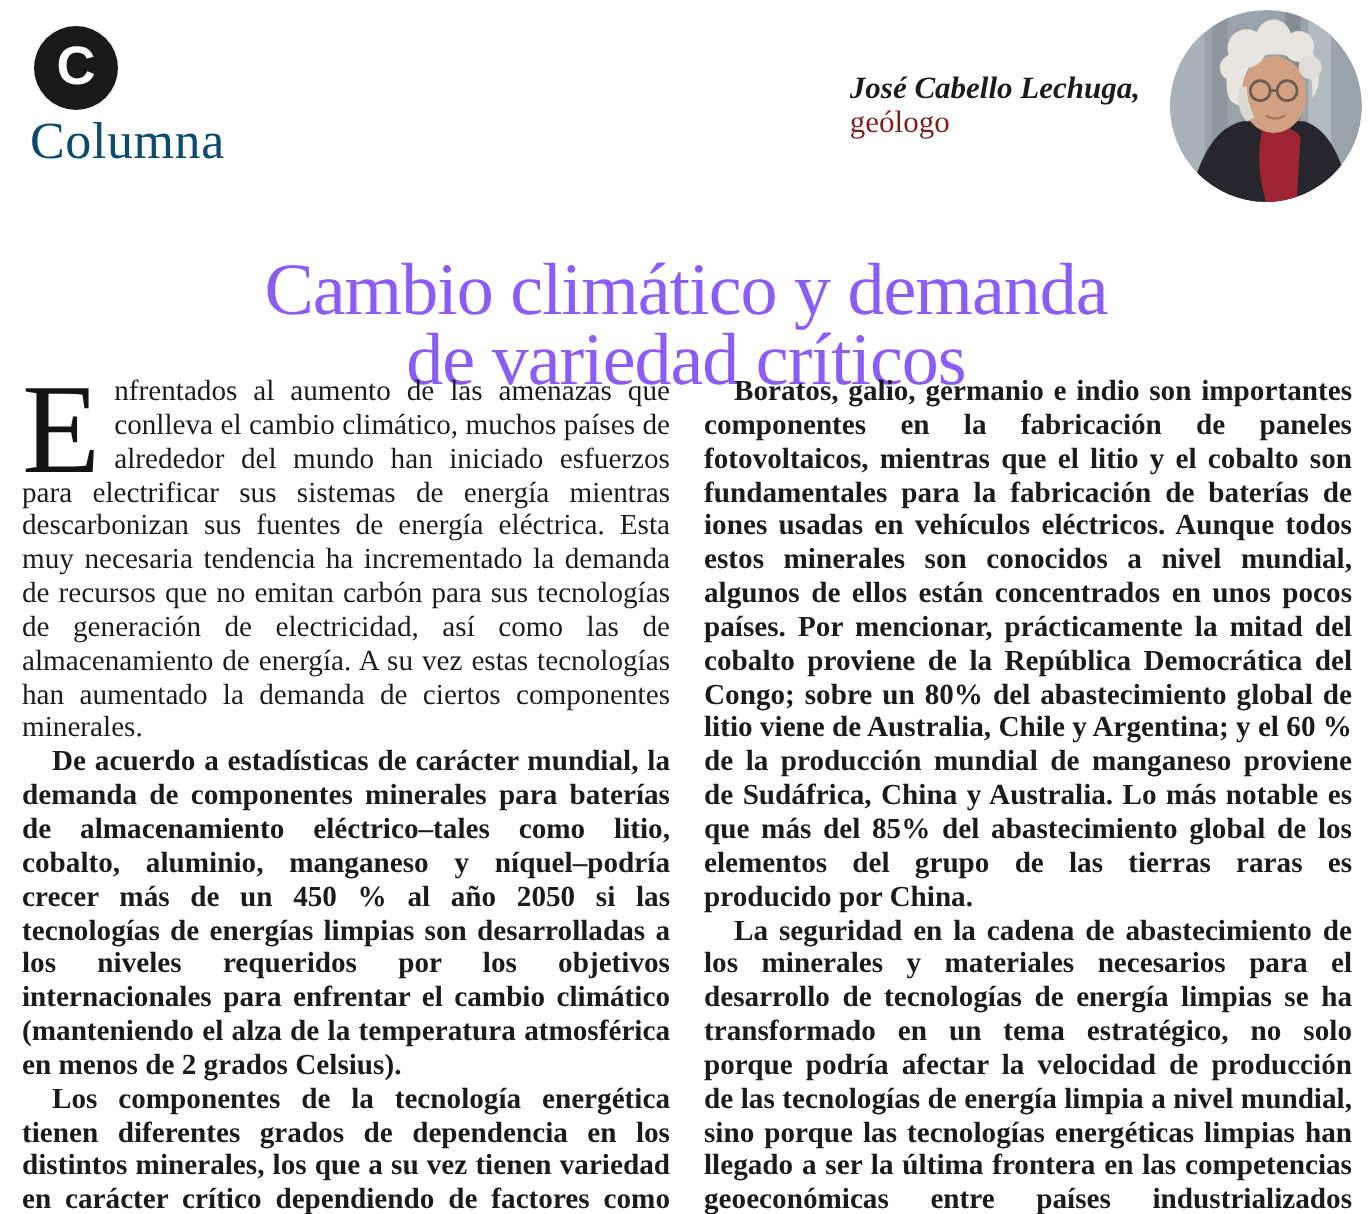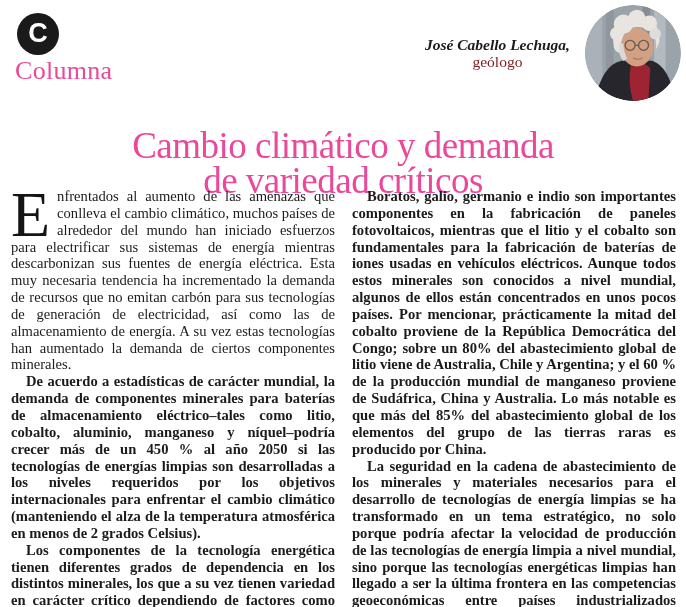--- a/index.html
+++ b/index.html
@@ -15,38 +15,38 @@
   .badge {
     position:absolute; top:13px; left:17px;
     width:42px; height:42px; border-radius:50%;
     background:#1a1a1a; color:#ffffff;
     display:flex; align-items:center; justify-content:center;
     font-family:"Liberation Sans", sans-serif;
     font-weight:bold; font-size:27px; padding-bottom:2px; box-sizing:border-box;
   }
   .kicker {
     position:absolute; top:56px; left:15px;
-    font-size:26px; color:#ec4899; letter-spacing:0.3px;
+    font-size:26px; color:#0c4a6e; letter-spacing:0.3px;
   }
   .author {
     position:absolute; top:36px; right:116px;
-    text-align:center; line-height:1.12;
+    text-align:left; line-height:1.12;
   }
   .author-name { font-size:15.5px; font-weight:bold; font-style:italic; color:#1b1b1b; }
   .author-role { font-size:15.5px; color:#7f1d1d; }
   .photo {
     position:absolute; top:5px; right:5px;
     width:96px; height:96px; border-radius:50%; overflow:hidden;
   }
   .photo svg { display:block; width:100%; height:100%; }
   
   .title {
     position:absolute; top:103px; left:0; right:0;
     text-align:center; font-size:37px; line-height:0.95;
-    color:#ec4899; font-weight:400; letter-spacing:-0.5px;
+    color:#8b5cf6; font-weight:400; letter-spacing:-0.5px;
   }
   
   .columns {
     position:absolute; top:188px; left:11px; right:10px;
     display:flex; gap:17px;
   }
   .col { flex:1 1 0; min-width:0; }
   .col p {
     margin:0;
     font-size:14.6px; line-height:1.155;

